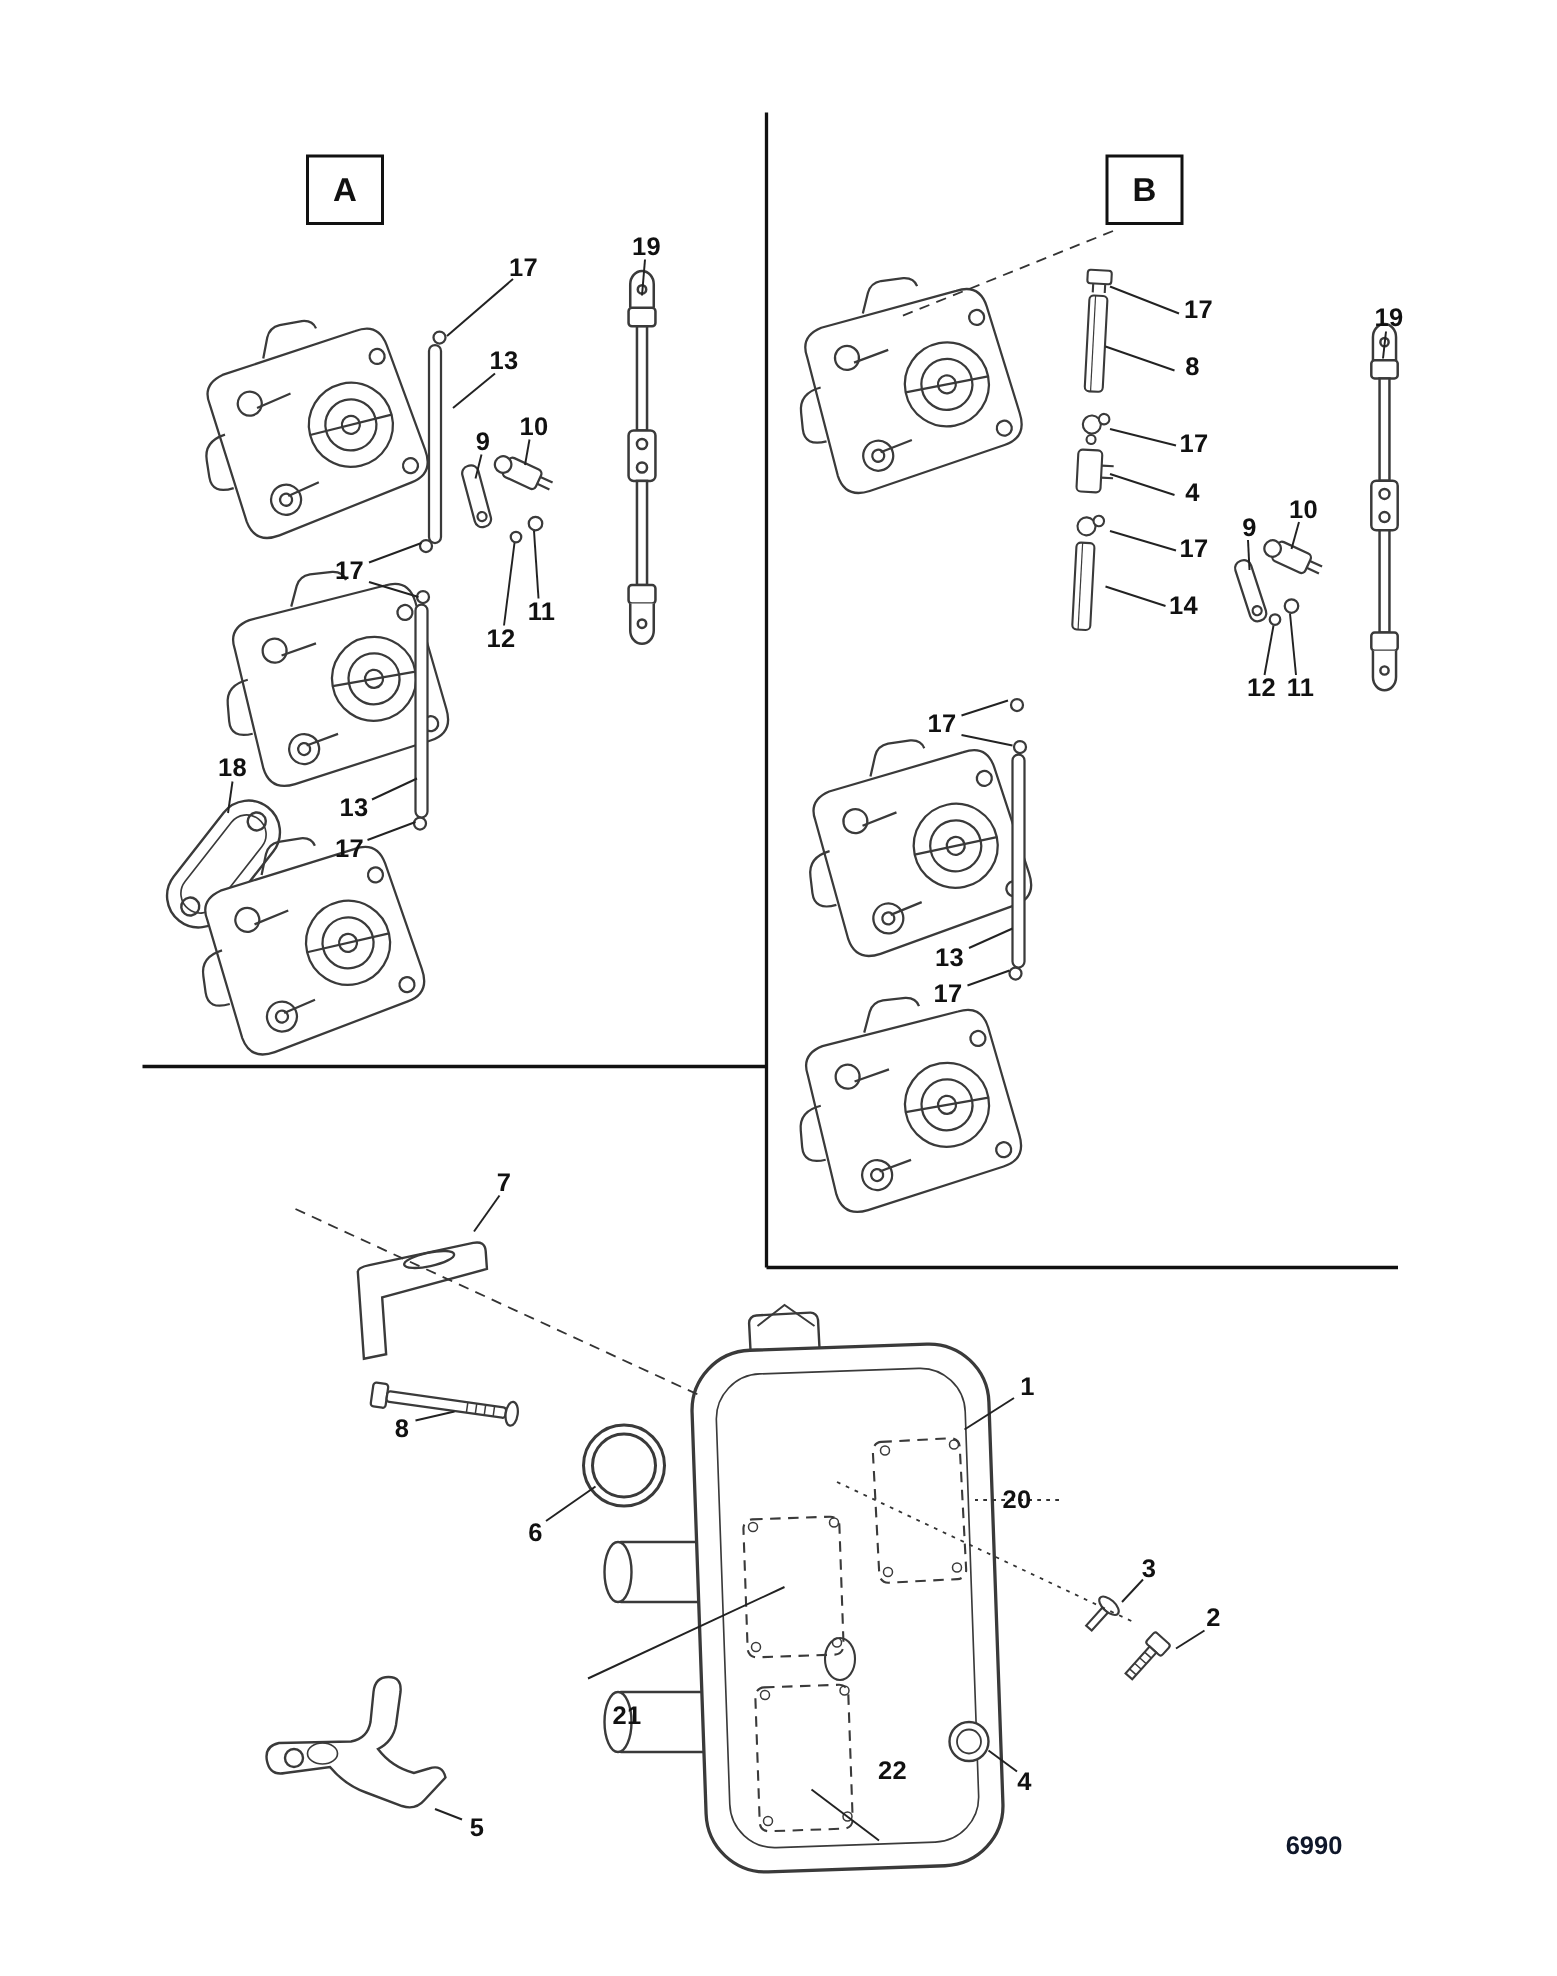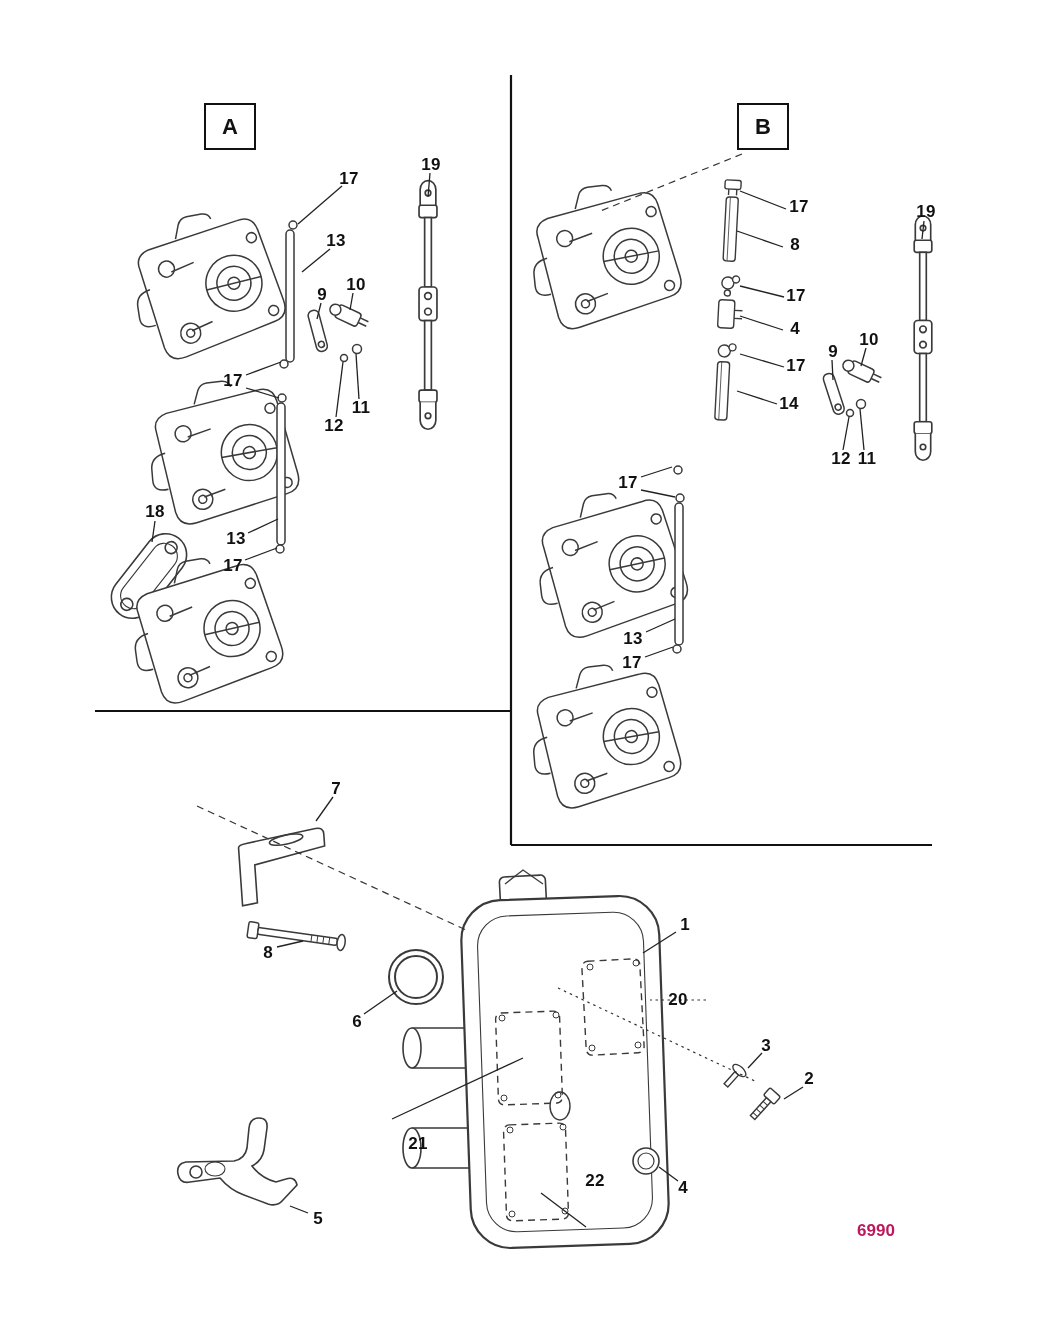--- a/index.html
+++ b/index.html
@@ -33,21 +33,21 @@
     justify-content: center;
     font-size: 22px;
     font-weight: 700;
     color: #111;
   }
   .figure-number {
     position: absolute;
     transform: translate(-50%, -50%);
     font-size: 17px;
     font-weight: 700;
-    color: #be185d;
+    color: #0f172a;
   }
 </style>
 </head>
 <body>
 
 <div class="canvas">
 
   <svg width="1038" height="1317" viewBox="0 0 1038 1317">
     <defs>
       <g id="carb" fill="none" stroke="#3a3a3a" stroke-width="1.5" stroke-linejoin="round">

